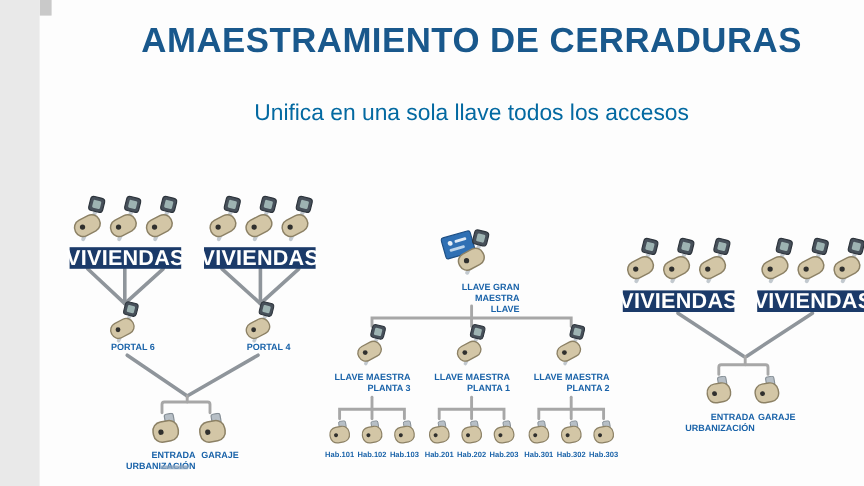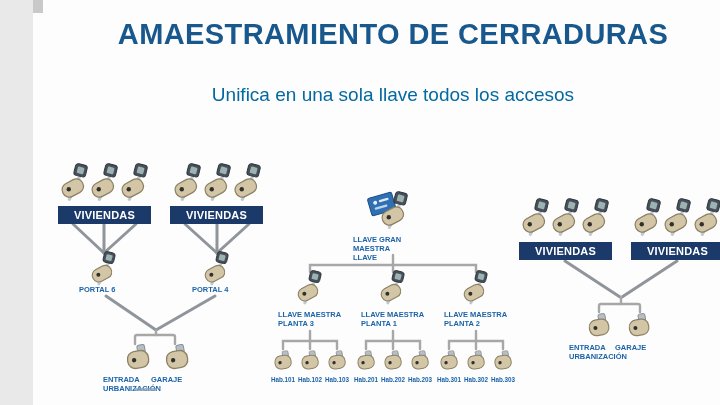--- a/index.html
+++ b/index.html
@@ -17,25 +17,25 @@
     font-size:19px;color:#0369a1;
   }
   .corner-square{left:0;top:0;width:10px;height:13px;background:#c9c9c9;}
   .watermark{left:101px;top:388px;width:23px;height:3px;background:#8aa3bd;border-radius:1px;opacity:.8;}
   .connectors{left:0;top:0;width:720px;height:405px;}
   .key-group{display:flex;}
   .key-group svg{width:32px;height:44px;margin-right:-2px;}
   .banner{
     height:18px;width:93px;background:#1b3a69;color:#ffffff;
     display:flex;align-items:center;justify-content:center;
-    font-size:11px;font-weight:bold;letter-spacing:.2px;
+    font-size:18px;font-weight:bold;letter-spacing:.2px;
   }
   .lbl{
     color:#1a63a9;font-weight:bold;font-size:7.5px;line-height:1.22;
-    text-align:left;
+    text-align:right;
   }
   .lbl span{display:block;}
   .room-lbl{
     color:#1a63a9;font-weight:bold;font-size:6.3px;white-space:nowrap;
     text-align:center;
   }
   .defs{position:absolute;width:0;height:0;overflow:hidden;}
 </style>
 </head>
 <body>

